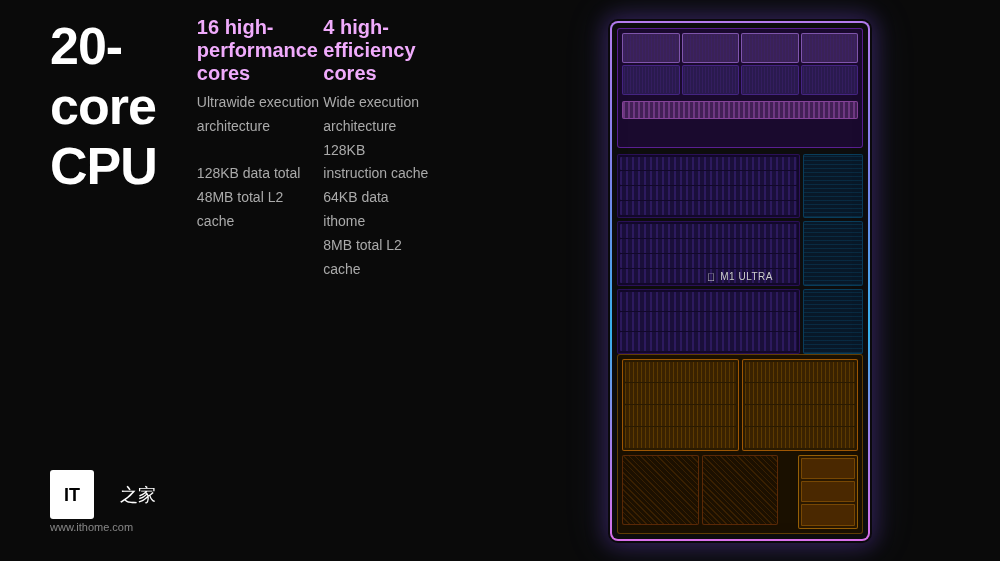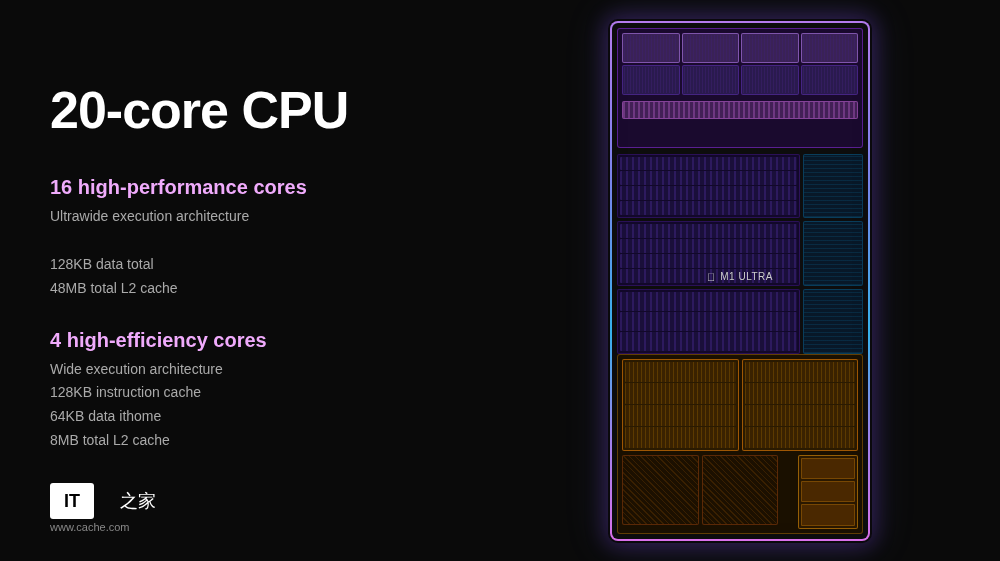--- a/index.html
+++ b/index.html
@@ -17,21 +17,21 @@
       display: flex;
       width: 100%;
       height: 100%;
       align-items: center;
     }
 
     .left-panel {
       width: 480px;
       padding: 16px 50px;
       display: flex;
-      flex-direction: column;
+      flex-direction: row;
       justify-content: center;
       height: 100%;
       position: relative;
     }
 
     .cpu-title {
       font-size: 52px;
       font-weight: 700;
       color: #ffffff;
       margin-bottom: 36px;
@@ -63,21 +63,21 @@
     }
 
     .watermark-logo {
       display: flex;
       align-items: center;
       gap: 6px;
     }
 
     .it-logo {
       width: 44px;
-      height: 36px;
+      height: 49px;
       background: #ffffff;
       border-radius: 3px;
       display: flex;
       align-items: center;
       justify-content: center;
     }
 
     .it-text {
       font-size: 18px;
       font-weight: 900;
@@ -429,21 +429,21 @@
       </div>
     </div>
 
     <div class="watermark">
       <div class="watermark-logo">
         <div class="it-logo">
           <span class="it-text">IT</span>
         </div>
         <span class="zh-logo-text">之家</span>
       </div>
-      <div class="watermark-url">www.cache.com</div>
+      <div class="watermark-url">www.ithome.com</div>
     </div>
   </div>
 
   <div class="right-panel">
     <div class="chip-wrapper">
       <div class="chip-border-gradient"></div>
       <div class="chip-inner">
 
         <div class="perf-top">
           <div class="core-grid-top">

